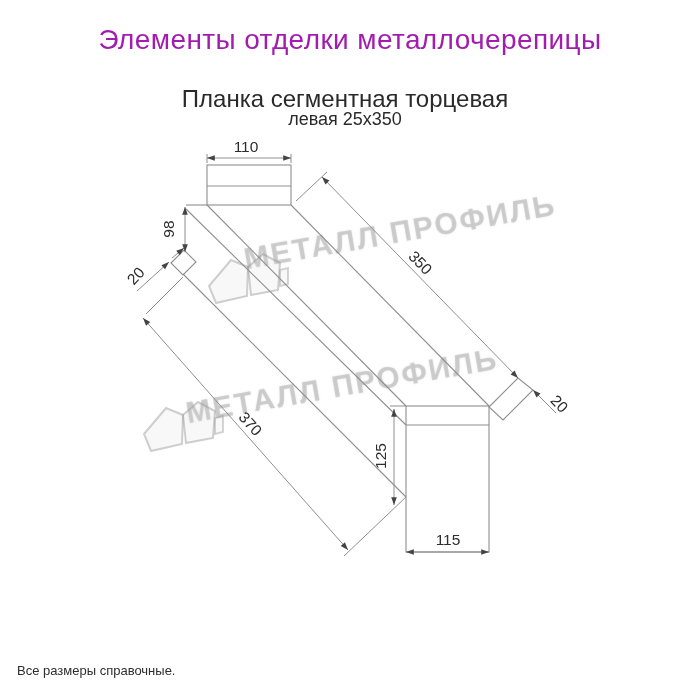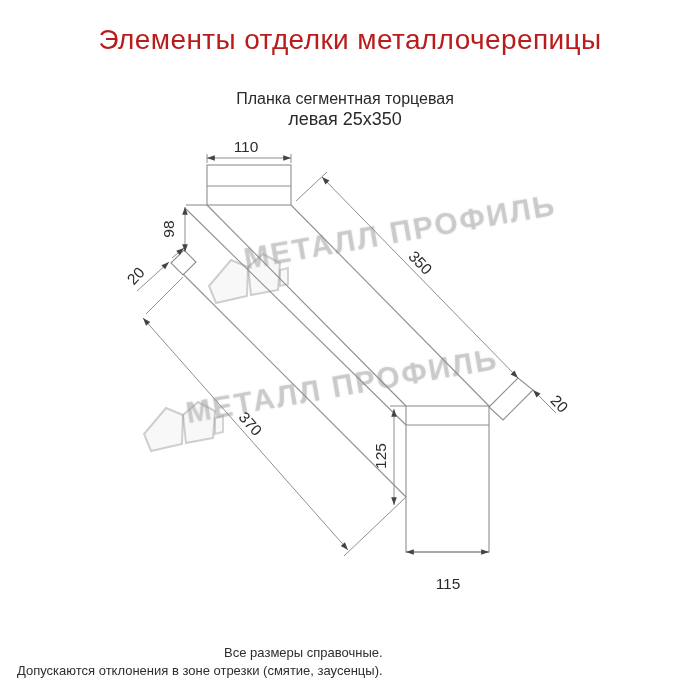--- a/index.html
+++ b/index.html
@@ -2,24 +2,24 @@
 <html><head>
 <meta charset="utf-8">
 <style>
   html,body{margin:0;padding:0;background:#ffffff;}
   .page{
     position:relative;width:700px;height:700px;background:#ffffff;overflow:hidden;
     font-family:"Liberation Sans", sans-serif;color:#1b1b1b;
   }
   .title{
     position:absolute;left:0;top:24px;width:700px;text-align:center;
-    font-size:28px;letter-spacing:.4px;color:#b91c1c;white-space:nowrap;
+    font-size:28px;letter-spacing:.4px;color:#a21caf;white-space:nowrap;
   }
   .subtitle{position:absolute;left:0;top:88px;width:690px;text-align:center;color:#2a2a2a;}
-  .subtitle .l1{font-size:16px;line-height:21px;}
+  .subtitle .l1{font-size:24px;line-height:21px;}
   .subtitle .l2{font-size:18px;line-height:21px;}
   .diagram{position:absolute;left:0;top:0;width:700px;height:700px;}
   svg{position:absolute;left:0;top:0;}
   .dim{
     position:absolute;font-size:15.5px;color:#2d2d2d;white-space:nowrap;
     transform:translate(-50%,-50%);
   }
   .rot90ccw{transform:translate(-50%,-50%) rotate(-90deg);}
   .rotL{transform:translate(-50%,-50%) rotate(-47deg);}
   .rotR46{transform:translate(-50%,-50%) rotate(46deg);}
@@ -110,22 +110,21 @@
         <line x1="406" y1="552" x2="489" y2="552" marker-start="url(#arr)" marker-end="url(#arr)"></line>
       </g>
     </svg>
 
     <div class="dim" style="left:246px;top:147px;text-align:center;">110</div>
     <div class="dim rot90ccw" style="left:169px;top:229px;">98</div>
     <div class="dim rotL" style="left:136px;top:276px;">20</div>
     <div class="dim rotR46" style="left:420px;top:263px;">350</div>
     <div class="dim rotR48" style="left:250px;top:424px;">370</div>
     <div class="dim rot90ccw" style="left:381px;top:456px;">125</div>
-    <div class="dim" style="left:448px;top:540px;margin-top:44px;">115</div>
+    <div class="dim" style="left:448px;top:540px;">115</div>
     <div class="dim rotR46" style="left:559px;top:404px;">20</div>
   </div>
 
   <div class="footer">
     <div>Все размеры справочные.</div>
-    <div>Допускаются отклонения в зоне отрезки (смятие, заусенцы).</div>
   </div>
 
 </div>
 
 </body></html>

